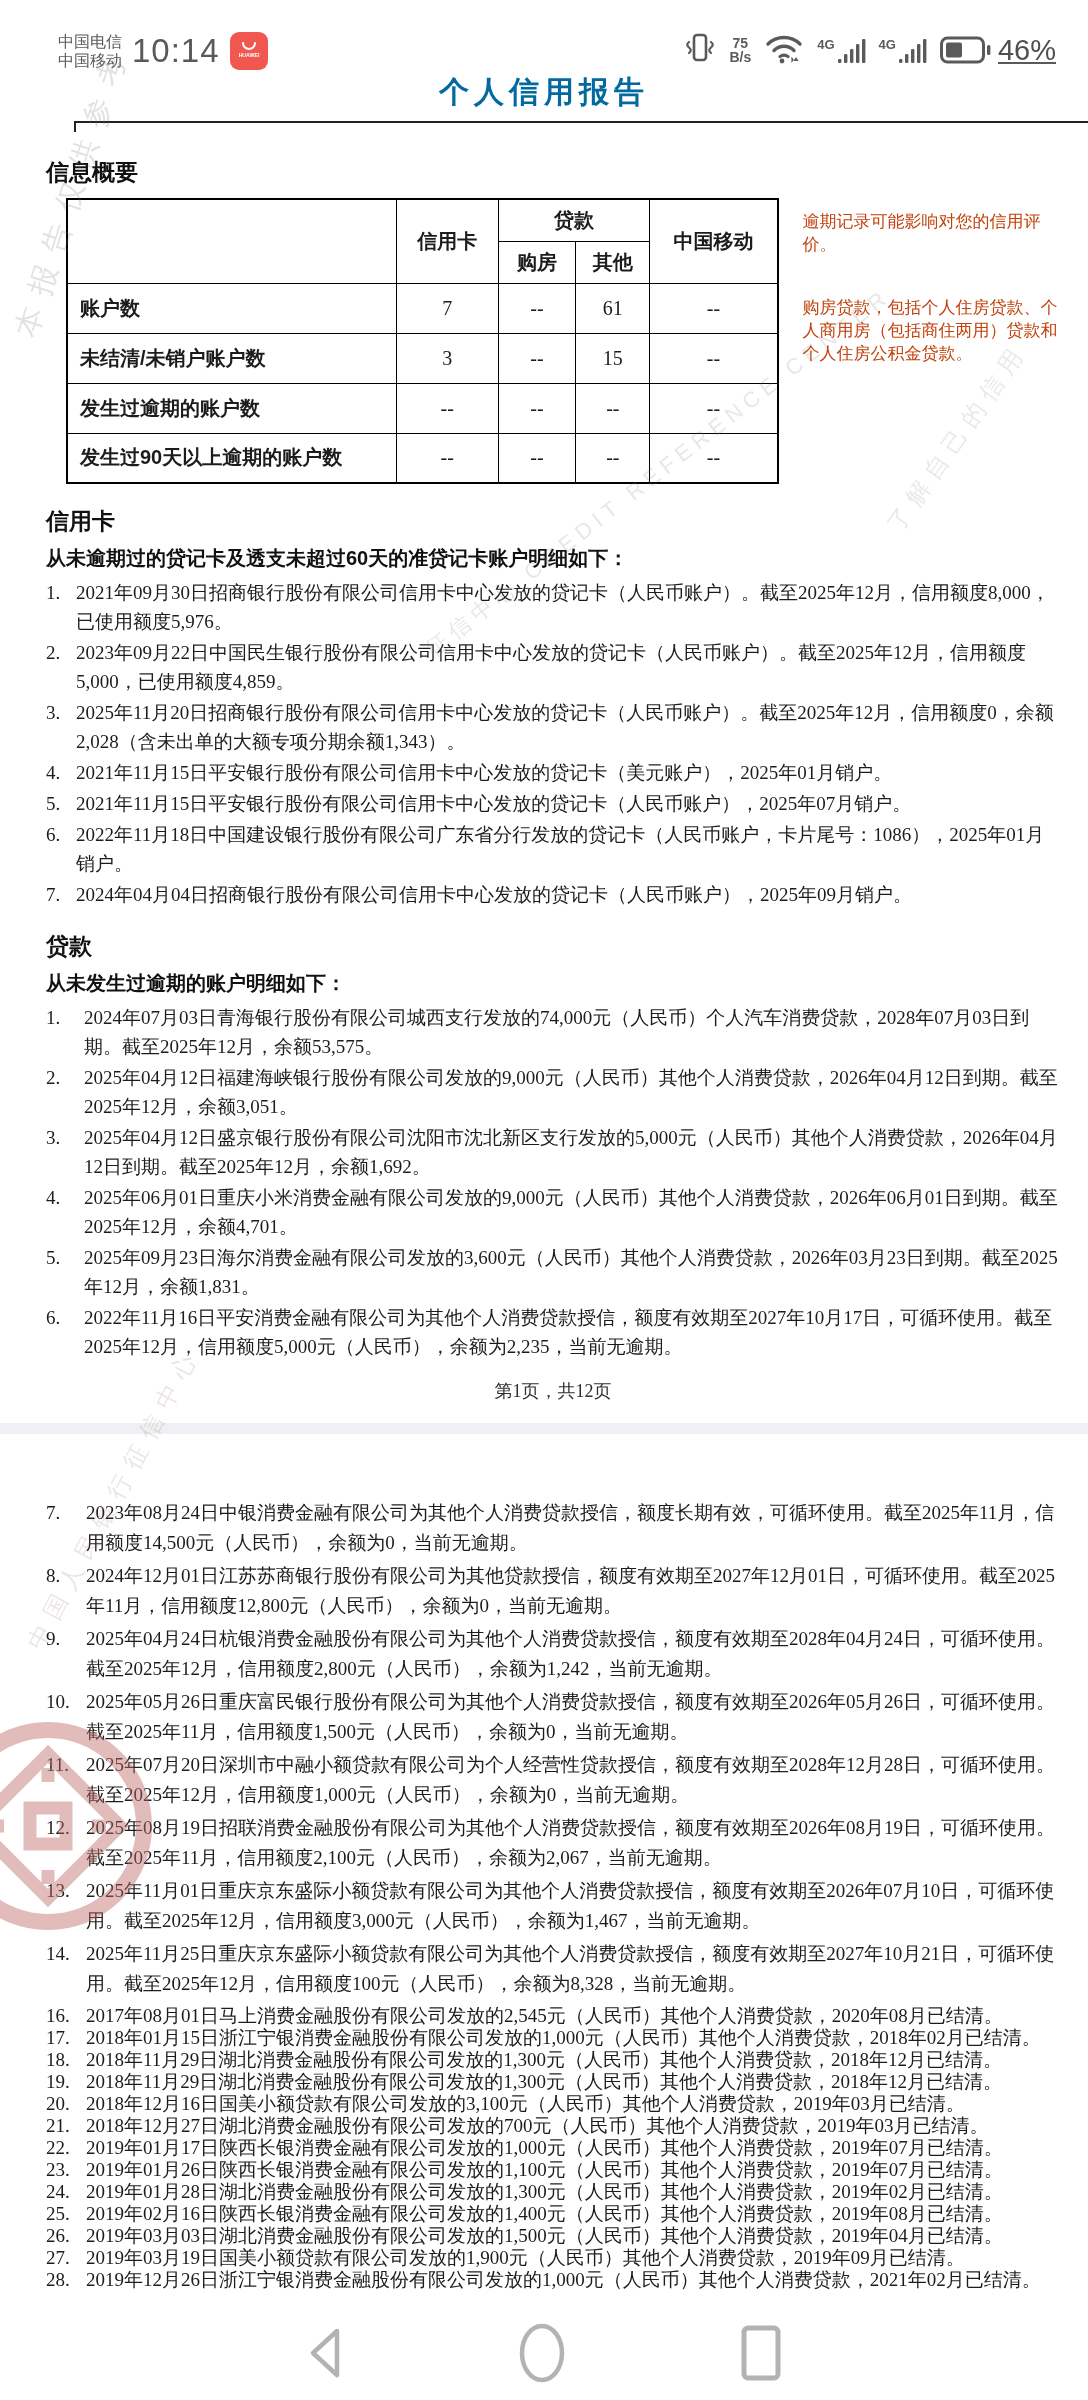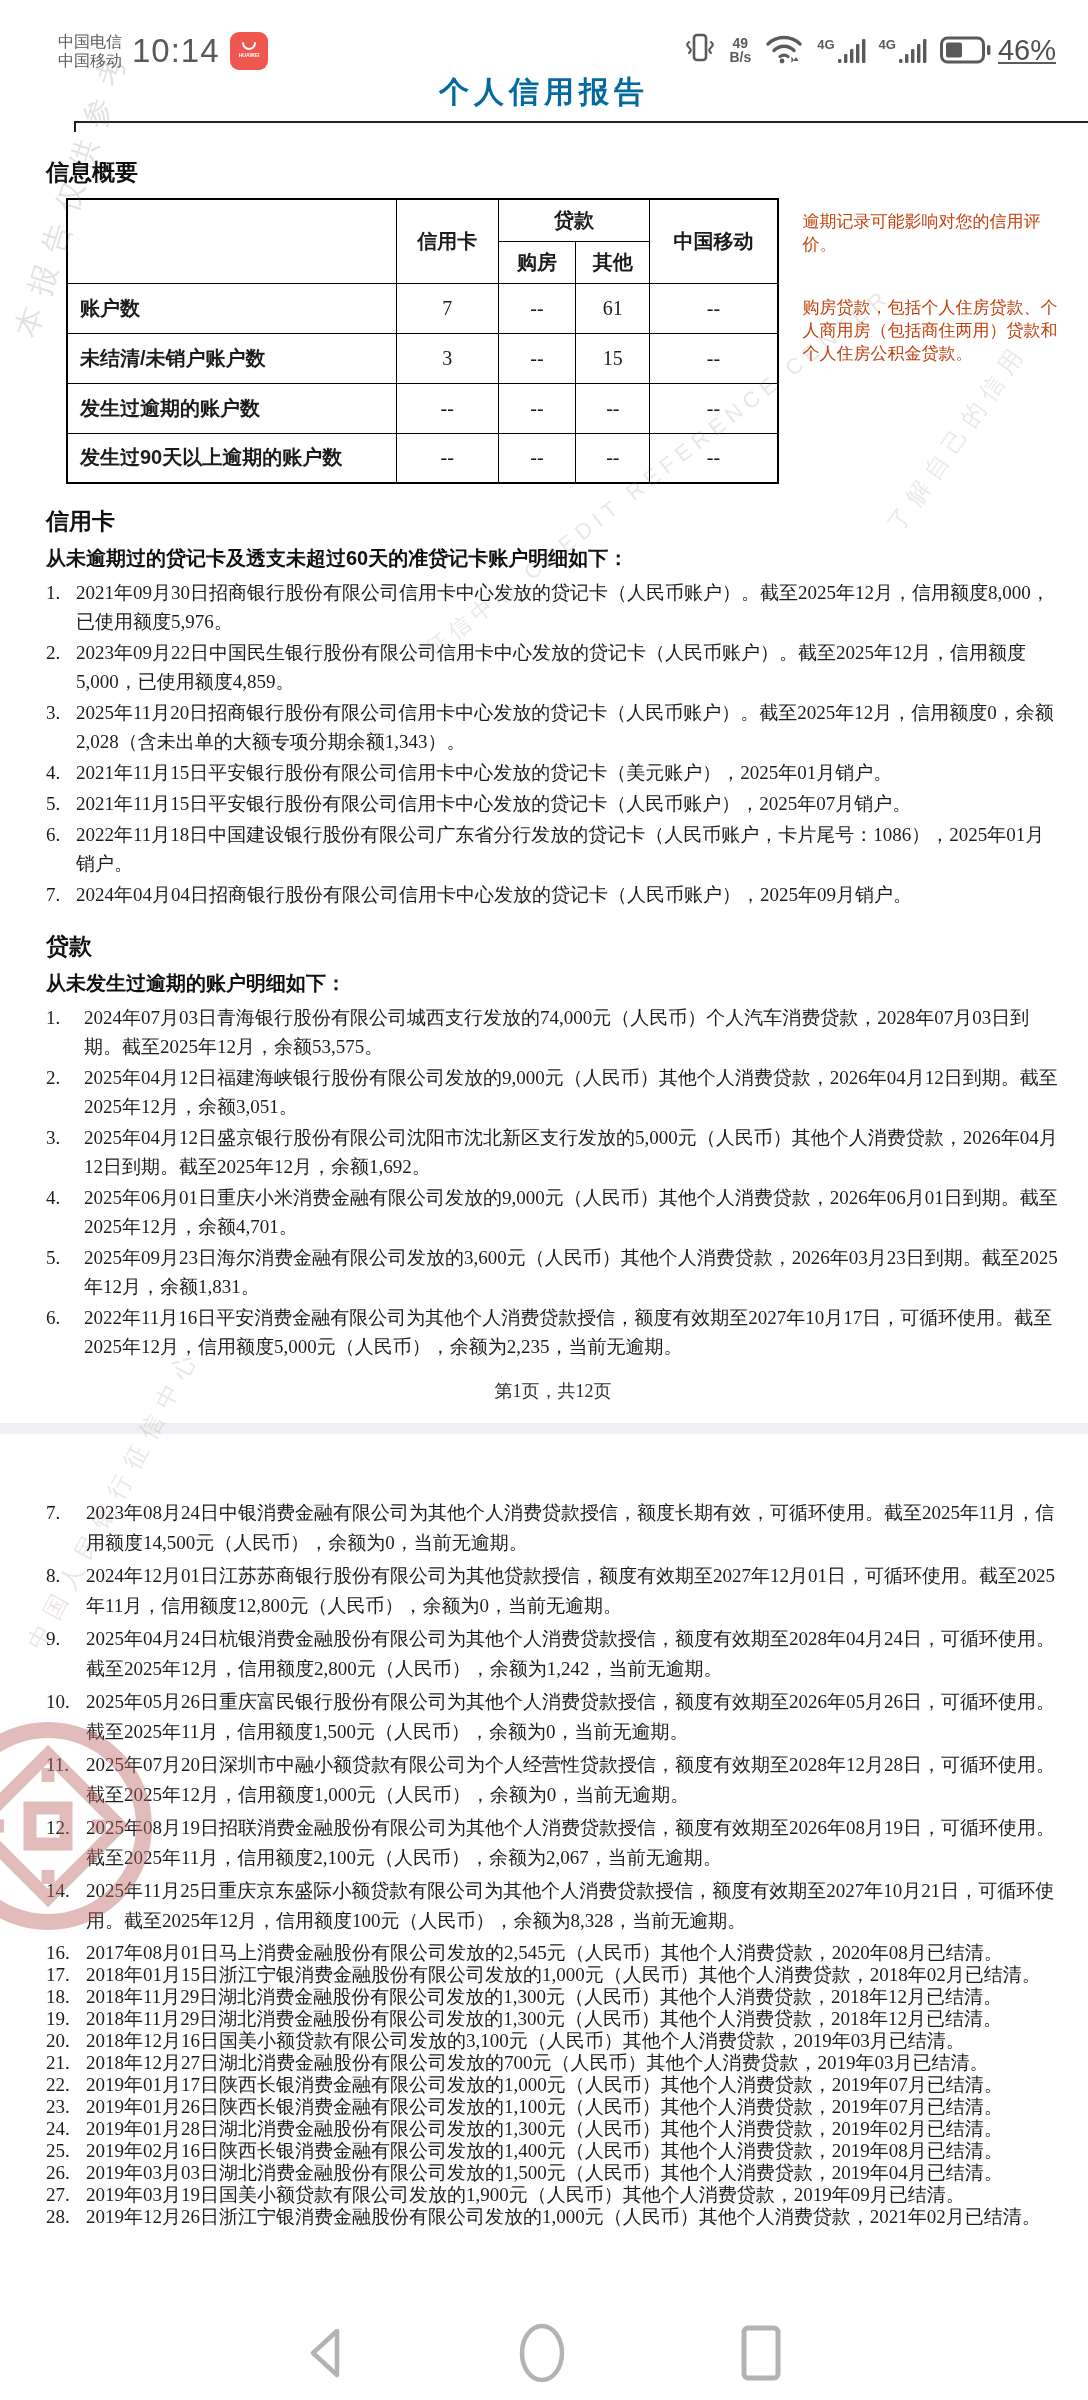--- a/index.html
+++ b/index.html
@@ -110,21 +110,21 @@
     </div>
     <div class="sb-right">
       <span>
         <svg width="34" height="36" viewBox="0 0 34 36">
           <rect x="11" y="5" width="12" height="25" rx="3" fill="none" stroke="#5a5a5a" stroke-width="2.6"></rect>
           <path d="M6 12 c-2.4 2 -2.4 3.5 0 5.5 c2.4 2 2.4 3.5 0 5.5" fill="none" stroke="#5a5a5a" stroke-width="2.2" stroke-linecap="round"></path>
           <path d="M28 12 c2.4 2 2.4 3.5 0 5.5 c-2.4 2 -2.4 3.5 0 5.5" fill="none" stroke="#5a5a5a" stroke-width="2.2" stroke-linecap="round"></path>
         </svg>
       </span>
       <span class="sb-speed">
-        <span>49</span><br>
+        <span>75</span><br>
         <span>B/s</span>
       </span>
       <span>
         <svg width="42" height="34" viewBox="0 0 42 34">
           <path d="M5 13 a23 23 0 0 1 32 0" fill="none" stroke="#5a5a5a" stroke-width="3.4" stroke-linecap="round"></path>
           <path d="M11 19.5 a14 14 0 0 1 20 0" fill="none" stroke="#5a5a5a" stroke-width="3.4" stroke-linecap="round"></path>
           <path d="M17 25.5 a7 7 0 0 1 8 0" fill="none" stroke="#5a5a5a" stroke-width="3.2" stroke-linecap="round"></path>
           <circle cx="19" cy="30" r="2.4" fill="#5a5a5a"></circle>
           <path d="M26 31 l3 -4 v8 z" fill="#5a5a5a" transform="rotate(180 29 30) scale(0.8) translate(8 8)"></path>
           <path d="M33 26 l2.6 4 h-5.2 z" fill="#5a5a5a"></path>
@@ -341,20 +341,24 @@
         <div class="item">
           <span class="num">11.</span>
           <span class="txt">2025年07月20日深圳市中融小额贷款有限公司为个人经营性贷款授信，额度有效期至2028年12月28日，可循环使用。截至2025年12月，信用额度1,000元（人民币），余额为0，当前无逾期。</span>
         </div>
 
         <div class="item">
           <span class="num">12.</span>
           <span class="txt">2025年08月19日招联消费金融股份有限公司为其他个人消费贷款授信，额度有效期至2026年08月19日，可循环使用。截至2025年11月，信用额度2,100元（人民币），余额为2,067，当前无逾期。</span>
         </div>
 
+        <div class="item">
+          <span class="num">13.</span>
+          <span class="txt">2025年11月01日重庆京东盛际小额贷款有限公司为其他个人消费贷款授信，额度有效期至2026年07月10日，可循环使用。截至2025年12月，信用额度3,000元（人民币），余额为1,467，当前无逾期。</span>
+        </div>
 
         <div class="item">
           <span class="num">14.</span>
           <span class="txt">2025年11月25日重庆京东盛际小额贷款有限公司为其他个人消费贷款授信，额度有效期至2027年10月21日，可循环使用。截至2025年12月，信用额度100元（人民币），余额为8,328，当前无逾期。</span>
         </div>
 
       </div>
     <div class="item-list loan-list3">
 
         <div class="item">

